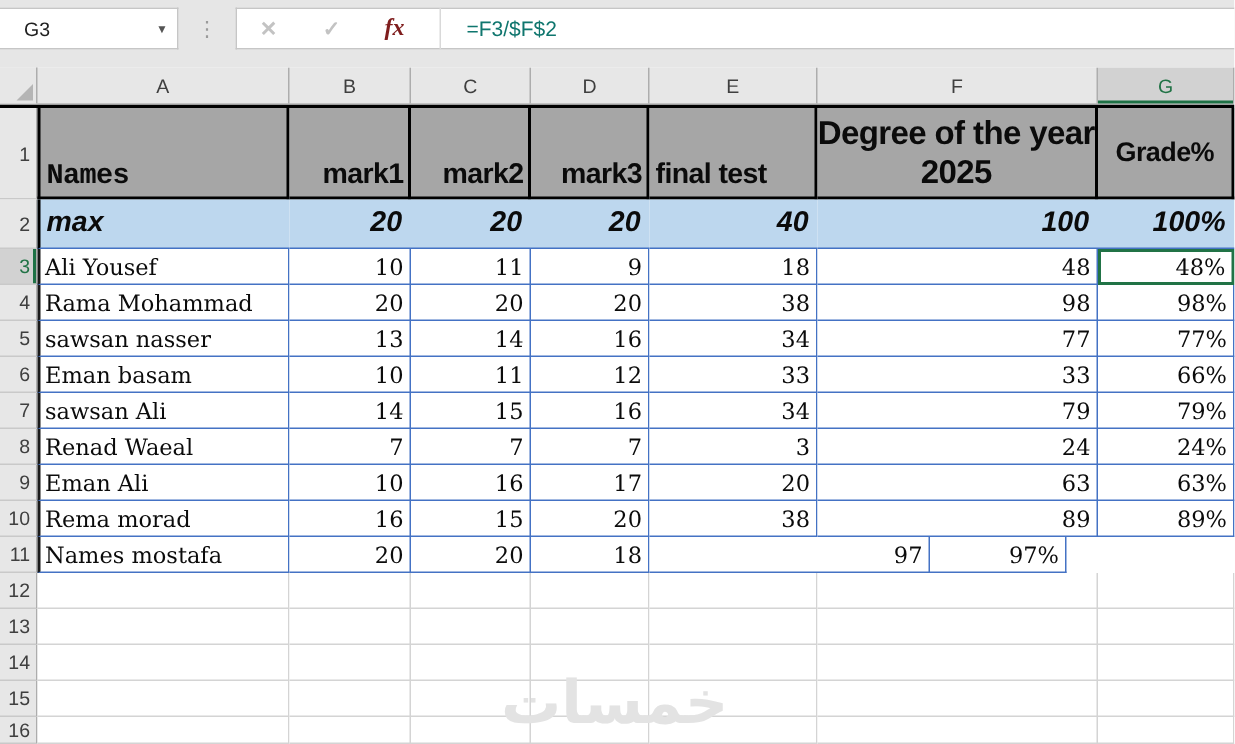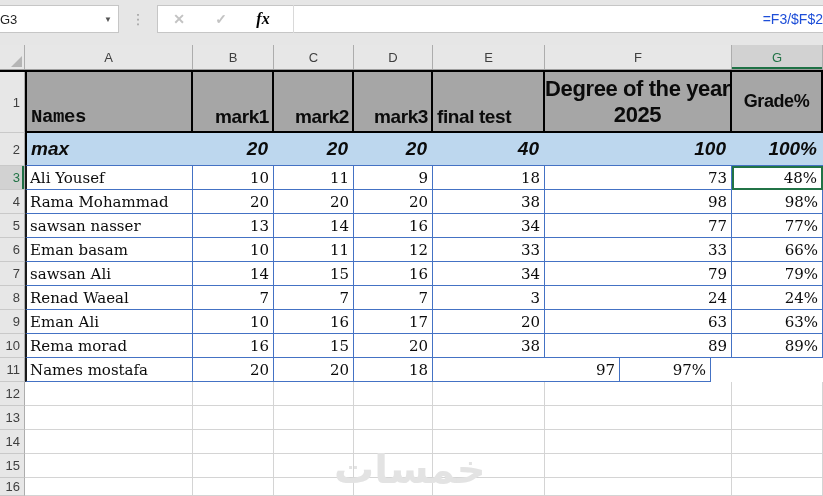--- a/index.html
+++ b/index.html
@@ -10,39 +10,39 @@
   }
   *{box-sizing:border-box;}
 
   
   .chrome{position:relative; width:823px; height:45px; background:#E6E6E6;}
   .namebox{
     position:absolute; left:0; top:5px; width:119px; height:28px;
     background:#fff; border:1px solid #C6C6C6; border-left:none;
     display:flex; align-items:center;
   }
-  .namebox .nb-txt{flex:1; padding-left:0; font-size:13px; color:#1f1f1f;}
+  .namebox .nb-txt{flex:1; padding-left:16px; font-size:13px; color:#1f1f1f;}
   .namebox .nb-arrow{width:20px; text-align:center; font-size:8px; color:#555;}
   .gripper{
     position:absolute; left:131px; top:5px; height:28px; width:14px;
     display:flex; align-items:center; justify-content:center;
     color:#9a9a9a; font-size:14px; letter-spacing:0;
   }
   .fxpanel{
     position:absolute; left:157px; top:5px; width:666px; height:28px;
     background:#fff; border:1px solid #C6C6C6; border-right:none;
     display:flex; align-items:center;
   }
   .fbtn{width:42px; text-align:center; font-size:14px;}
   .btn-cancel{color:#C3C3C3; font-weight:bold;}
   .btn-enter{color:#C3C3C3; font-weight:bold;}
   .btn-fx{font-family:"Liberation Serif",serif; font-style:italic; font-weight:600;
-          font-size:16px; color:#000000;}
+          font-size:16px; color:#7f1d1d;}
   .fx-divider{width:1px; height:28px; background:#D9D9D9; margin-left:9px;}
-  .formula-input{flex:1; padding-left:17px; font-size:14px; color:#1d4ed8;text-align:right;}
+  .formula-input{flex:1; padding-left:17px; font-size:14px; color:#0f766e;}
 
   
   .grid-row{display:flex; width:823px;}
   .crh{width:25px;} .ca{width:168px;} .cb{width:81px;} .cc{width:80px;}
   .cd{width:79px;} .ce{width:112px;} .cf{width:187px;} .cg{width:91px;}
 
   
   .colheaders{height:25px; background:#E7E7E7; border-bottom:1px solid #9D9D9D;}
   .colh{
     border-right:1px solid #ADADAD; display:flex; align-items:center;
@@ -165,21 +165,21 @@
     <div class="mc cg ar">100%</div>
   </div>
 
   <div class="grid-row drow">
     <div class="rh sel">3</div>
     <div class="dc ca first">Ali Yousef</div>
     <div class="dc cb ar">10</div>
     <div class="dc cc ar">11</div>
     <div class="dc cd ar">9</div>
     <div class="dc ce ar">18</div>
-    <div class="dc cf ar">73</div>
+    <div class="dc cf ar">48</div>
     <div class="dc cg ar selcell">48%</div>
   </div>
   <div class="grid-row drow">
     <div class="rh">4</div>
     <div class="dc ca first">Rama Mohammad</div>
     <div class="dc cb ar">20</div>
     <div class="dc cc ar">20</div>
     <div class="dc cd ar">20</div>
     <div class="dc ce ar">38</div>
     <div class="dc cf ar">98</div>

